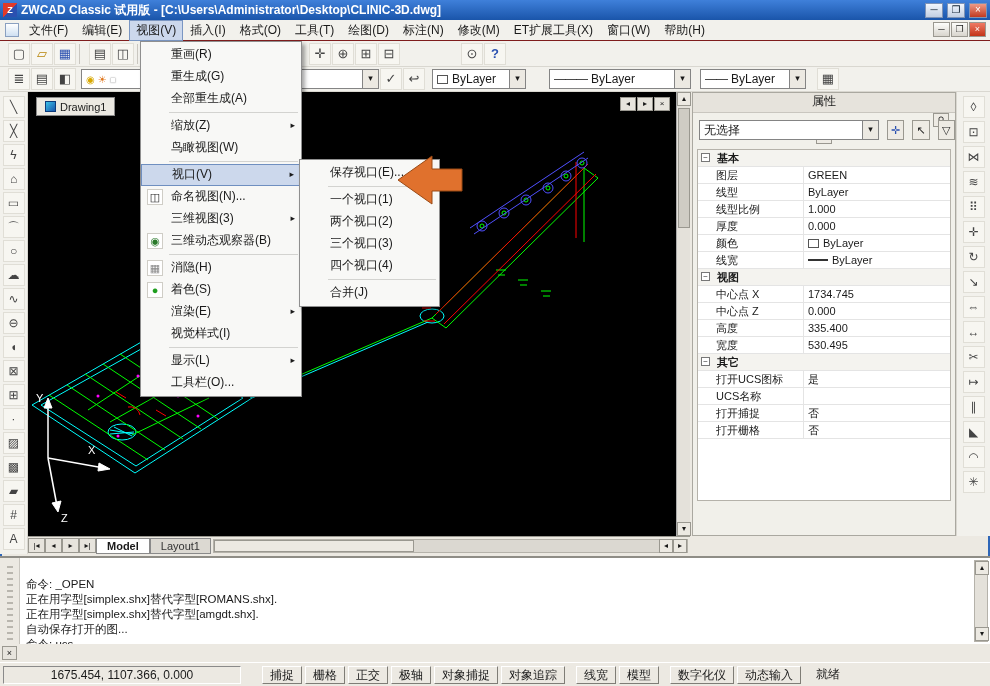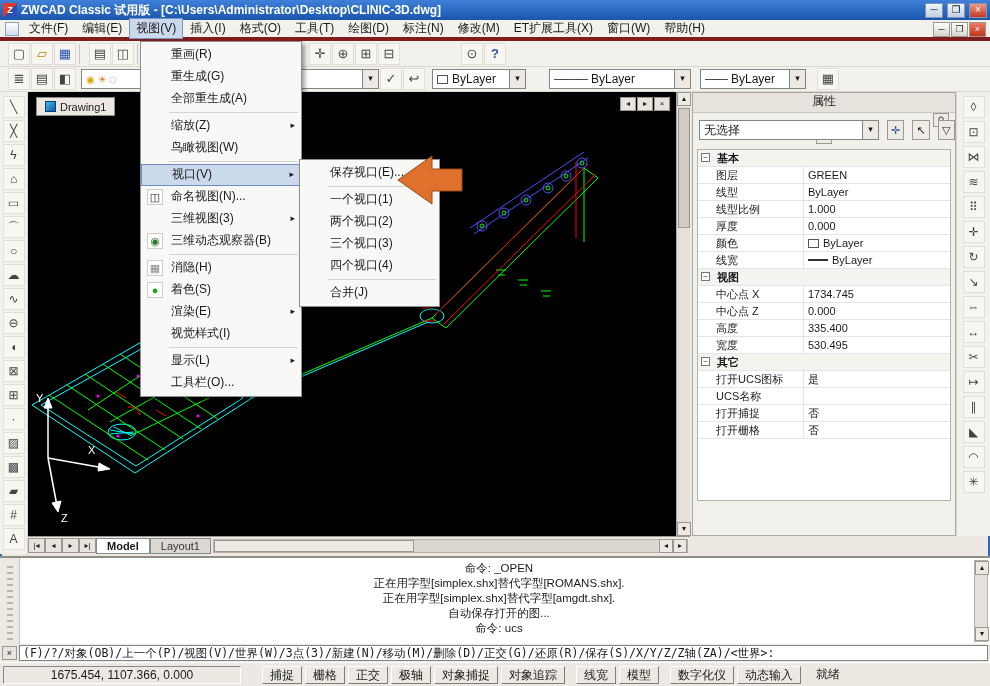--- a/index.html
+++ b/index.html
@@ -6,21 +6,21 @@
   html,body{width:990px;height:686px;background:#ece9e2;}
   #app{position:relative;width:990px;height:686px;background:#ece9e2;overflow:hidden;font-size:12px;color:#1a1a1a;box-shadow:inset 0 0 0 2px #2e66b8;}
   .abs{position:absolute;}
   
   .titlebar{left:0;top:0;width:990px;height:20px;background:linear-gradient(180deg,#3f80da,#1a55aa);color:#fff;display:flex;align-items:center;padding:0 3px;gap:4px;}
   .applogo{width:14px;height:14px;background:linear-gradient(135deg,#e03a2a 50%,#2a50b0 50%);color:#fff;font-size:9px;font-weight:bold;text-align:center;line-height:14px;}
   .wtitle{flex:1;font-size:12px;white-space:nowrap;overflow:hidden;font-weight:bold;}
   .winbtn{width:18px;height:15px;background:linear-gradient(#f2f6fc,#c2cfe2);border:1px solid #7e93b6;color:#123;font-size:10px;line-height:12px;text-align:center;}
   .winbtn.close{background:linear-gradient(#ef9a86,#c03a22);color:#fff;}
   
-  .menubar{left:0;top:20px;width:990px;height:21px;background:#f2f1ec;border-bottom:4px solid #7f1d1d;display:flex;align-items:center;padding-left:2px;}
+  .menubar{left:0;top:20px;width:990px;height:21px;background:#f2f1ec;border-bottom:1px solid #7f1d1d;display:flex;align-items:center;padding-left:2px;}
   .docicon{width:14px;height:14px;border:1px solid #8aa0c0;background:linear-gradient(#fff,#cfe0f2);margin:0 3px;}
   .menuitem{padding:2px 7px;white-space:nowrap;}
   .menuitem.active{background:#ccd8ec;border:1px solid #7a96c2;padding:1px 6px;}
   .childctl{position:absolute;right:4px;top:2px;display:flex;gap:1px;}
   .cbtn{width:17px;height:15px;border:1px solid #9a9890;background:linear-gradient(#fdfdfb,#d8d5cd);font-size:9px;line-height:12px;text-align:center;}
   .cbtn.close{background:linear-gradient(#ef7a64,#c23418);color:#fff;}
   
   .toolbar{background:#f2f1ec;border-bottom:1px solid #d9d7d0;display:flex;align-items:center;gap:1px;padding-left:8px;}
   .toolbar1{left:0;top:41px;width:990px;height:26px;}
   .toolbar2{left:0;top:67px;width:990px;height:25px;}
@@ -63,21 +63,21 @@
   .tnav{width:17px;height:15px;border:1px solid #9a9890;background:#e7e4dd;font-size:8px;line-height:13px;text-align:center;flex:0 0 auto;}
   .tab{height:16px;padding:0 10px;border:1px solid #8a8a8a;font-size:11px;line-height:14px;flex:0 0 auto;}
   .tab.sel{background:#fff;font-weight:bold;}
   .tab.unsel{background:#dcd9d2;color:#333;}
   .hscroll{flex:1;height:14px;background:#dbd8d1;border:1px solid #b5b2aa;margin:0 2px;display:flex;align-items:center;}
   .hthumb{width:200px;height:12px;background:#ece9e2;border:1px solid #9a9890;}
   .hsp{flex:1;}
   
   .cmdwin{left:0;top:556px;width:990px;height:88px;background:#fff;border-top:2px solid #8f8d86;}
   .cmdgrip{position:absolute;left:0;top:0;width:20px;height:100%;background:#ece9e2;border-right:1px solid #c9c6bf;background-image:repeating-linear-gradient(180deg,#b9b6ae 0 2px,transparent 2px 6px);background-size:6px 100%;background-position:7px 8px;background-repeat:no-repeat;}
-  .cmdtext{position:absolute;left:26px;top:3px;right:18px;font-family:"DejaVu Sans Mono",monospace;font-size:11.5px;text-align:center;}
+  .cmdtext{position:absolute;left:26px;top:19px;right:18px;font-family:"DejaVu Sans Mono",monospace;font-size:11.5px;}
   .cmdline{height:15px;line-height:15px;white-space:nowrap;}
   .cmdscroll{position:absolute;right:2px;top:2px;width:14px;height:82px;background:#e4e1da;border:1px solid #b5b2aa;display:flex;flex-direction:column;justify-content:space-between;}
   .cmdprompt{left:0;top:644px;width:990px;height:18px;background:#ece9e2;display:flex;align-items:center;gap:2px;padding:0 2px;}
   .xbtn{width:15px;height:14px;border:1px solid #9a9890;background:#e7e4dd;font-size:9px;line-height:12px;text-align:center;flex:0 0 auto;}
   .promptbox{flex:1;height:16px;background:#fff;border:1px solid #848484;font-family:"DejaVu Sans Mono",monospace;font-size:11.5px;line-height:14px;padding-left:3px;white-space:nowrap;overflow:hidden;}
   
   .statusbar{left:0;top:662px;width:990px;height:24px;background:#ece9e2;border-top:1px solid #fff;display:flex;align-items:center;padding:0 3px;gap:3px;}
   .coords{width:238px;height:18px;border:1px solid;border-color:#8a8a8a #fff #fff #8a8a8a;text-align:center;line-height:16px;font-size:12px;background:#ece9e2;flex:0 0 auto;}
   .raised{height:18px;padding:0 7px;border:1px solid;border-color:#fff #7f7d76 #7f7d76 #fff;background:#ece9e2;font-size:12px;line-height:16px;flex:0 0 auto;white-space:nowrap;text-align:center;}
   .ready{margin-left:12px;font-size:12px;}
@@ -417,21 +417,20 @@
       <div class="cmdline">命令: ucs</div>
     </div>
     <div class="cmdscroll">
       <div class="sbtn">▴</div>
       <div class="sbtn">▾</div>
     </div>
   </div>
 
   <div class="abs cmdprompt">
     <div class="xbtn">×</div>
-    <div class="promptbox">(F)/?/对象(OB)/上一个(P)/视图(V)/世界(W)/3点(3)/新建(N)/移动(M)/删除(D)/正交(G)/还原(R)/保存(S)/X/Y/Z/Z轴(ZA)/&lt;世界&gt;:</div>
   </div>
 
   <div class="abs statusbar">
     <div class="coords">1675.454, 1107.366, 0.000</div>
     <div class="raised" style="margin-left:18px">捕捉</div>
     <div class="raised">栅格</div>
     <div class="raised">正交</div>
     <div class="raised">极轴</div>
     <div class="raised">对象捕捉</div>
     <div class="raised">对象追踪</div>

